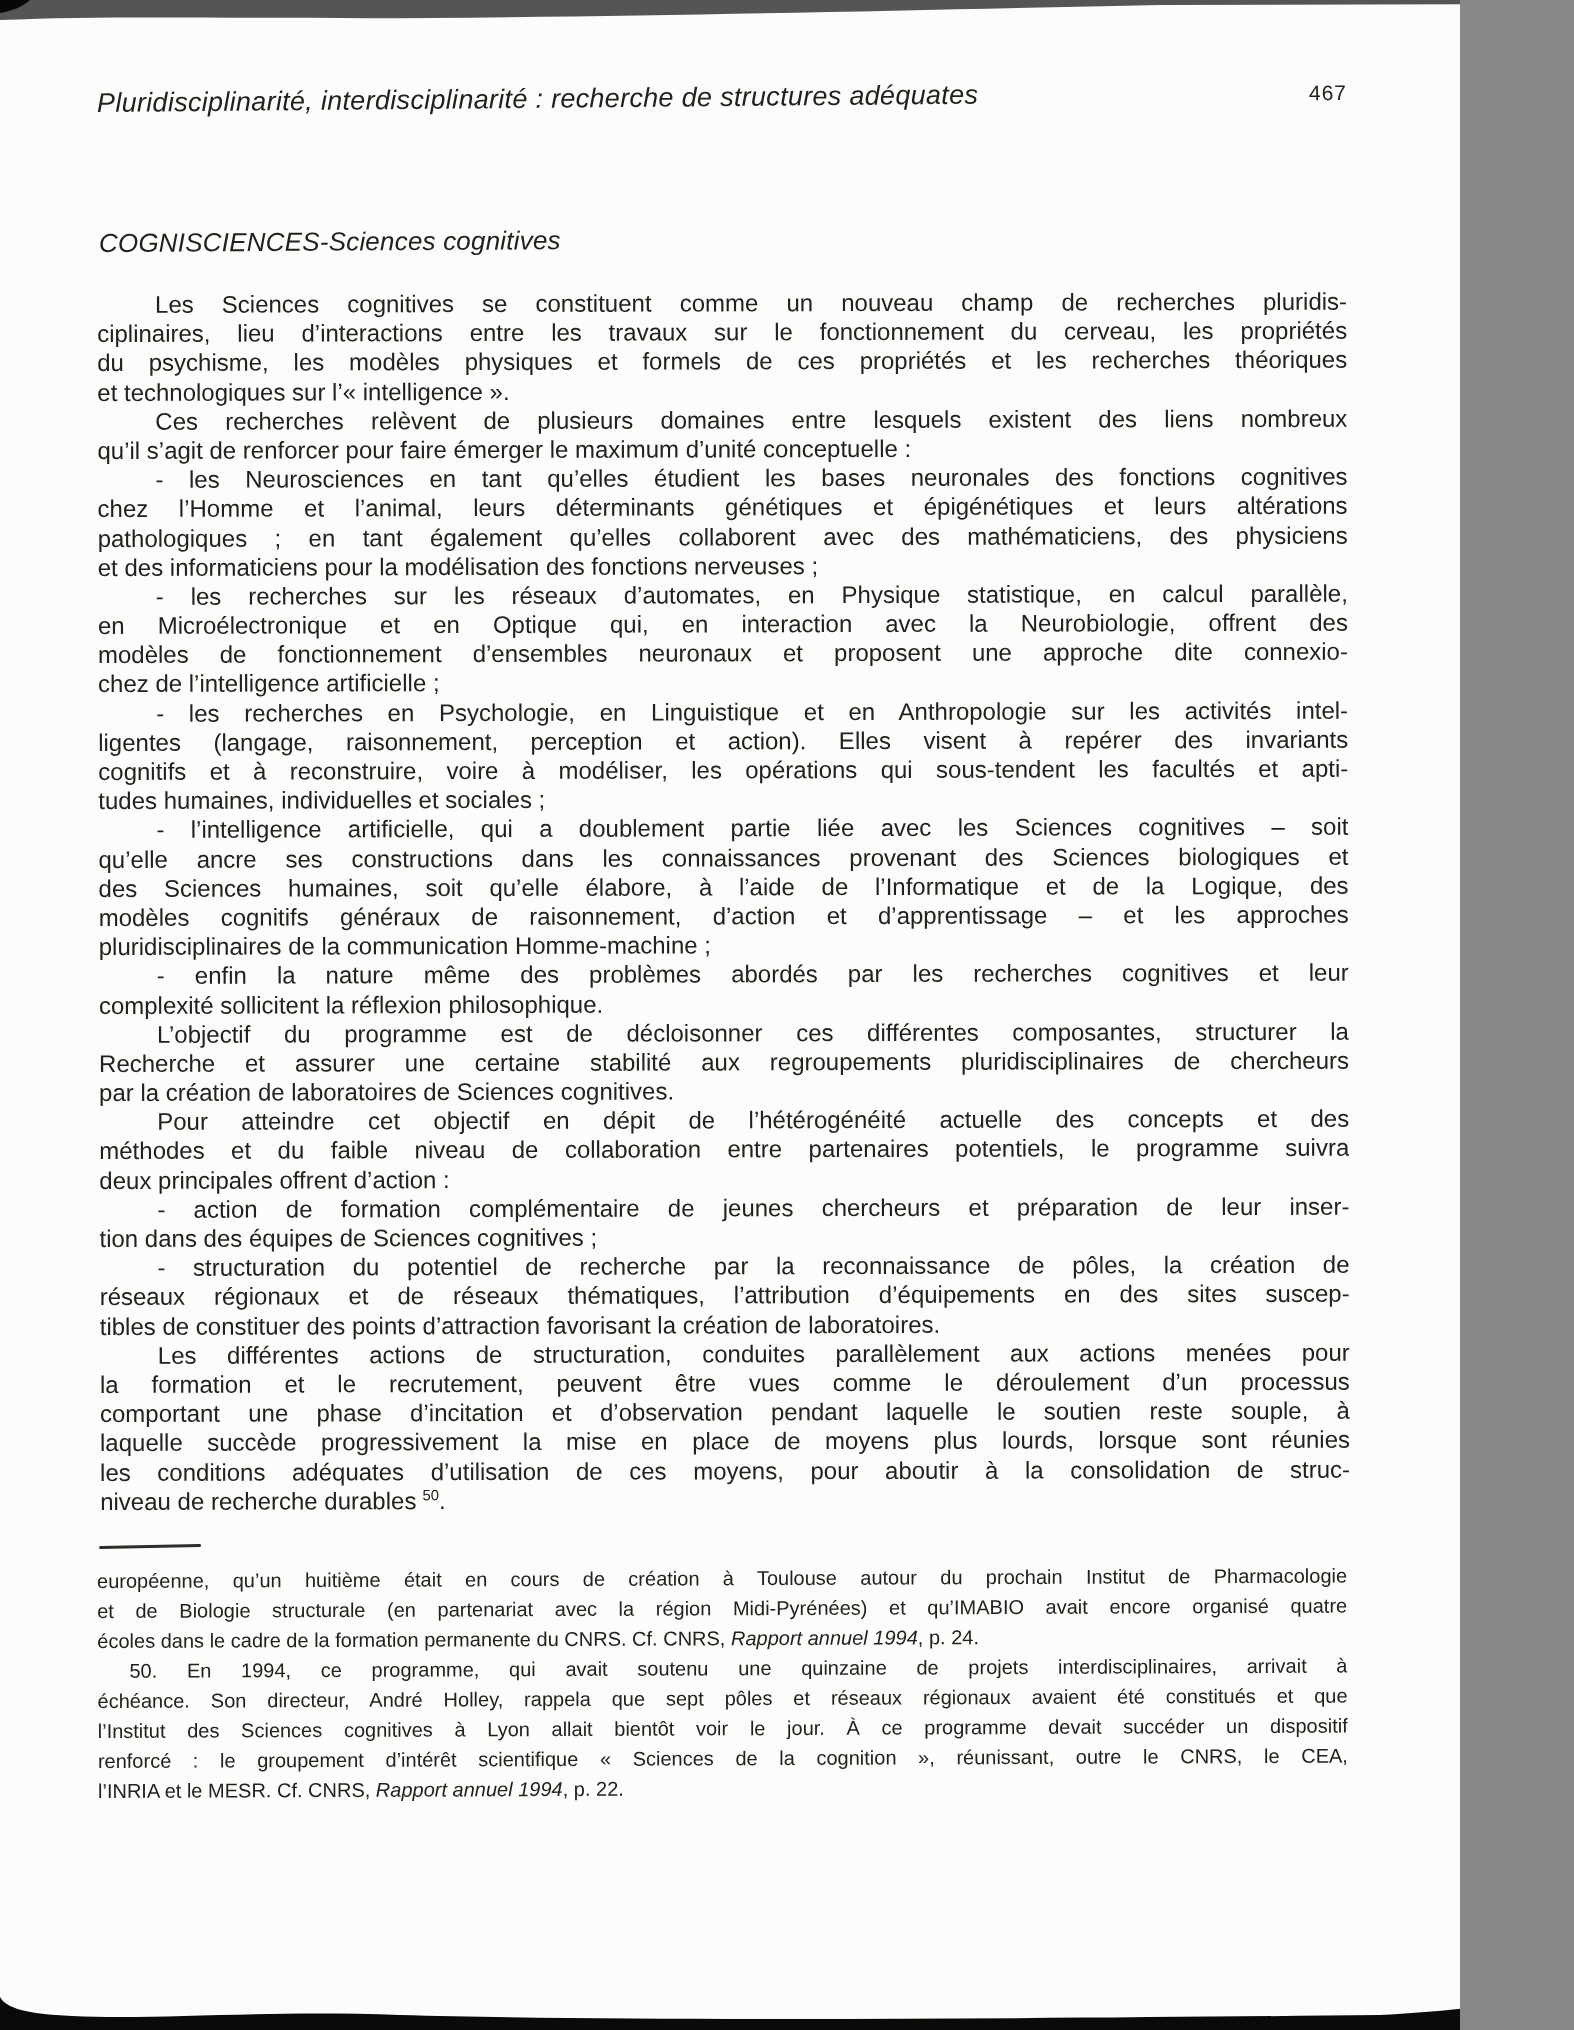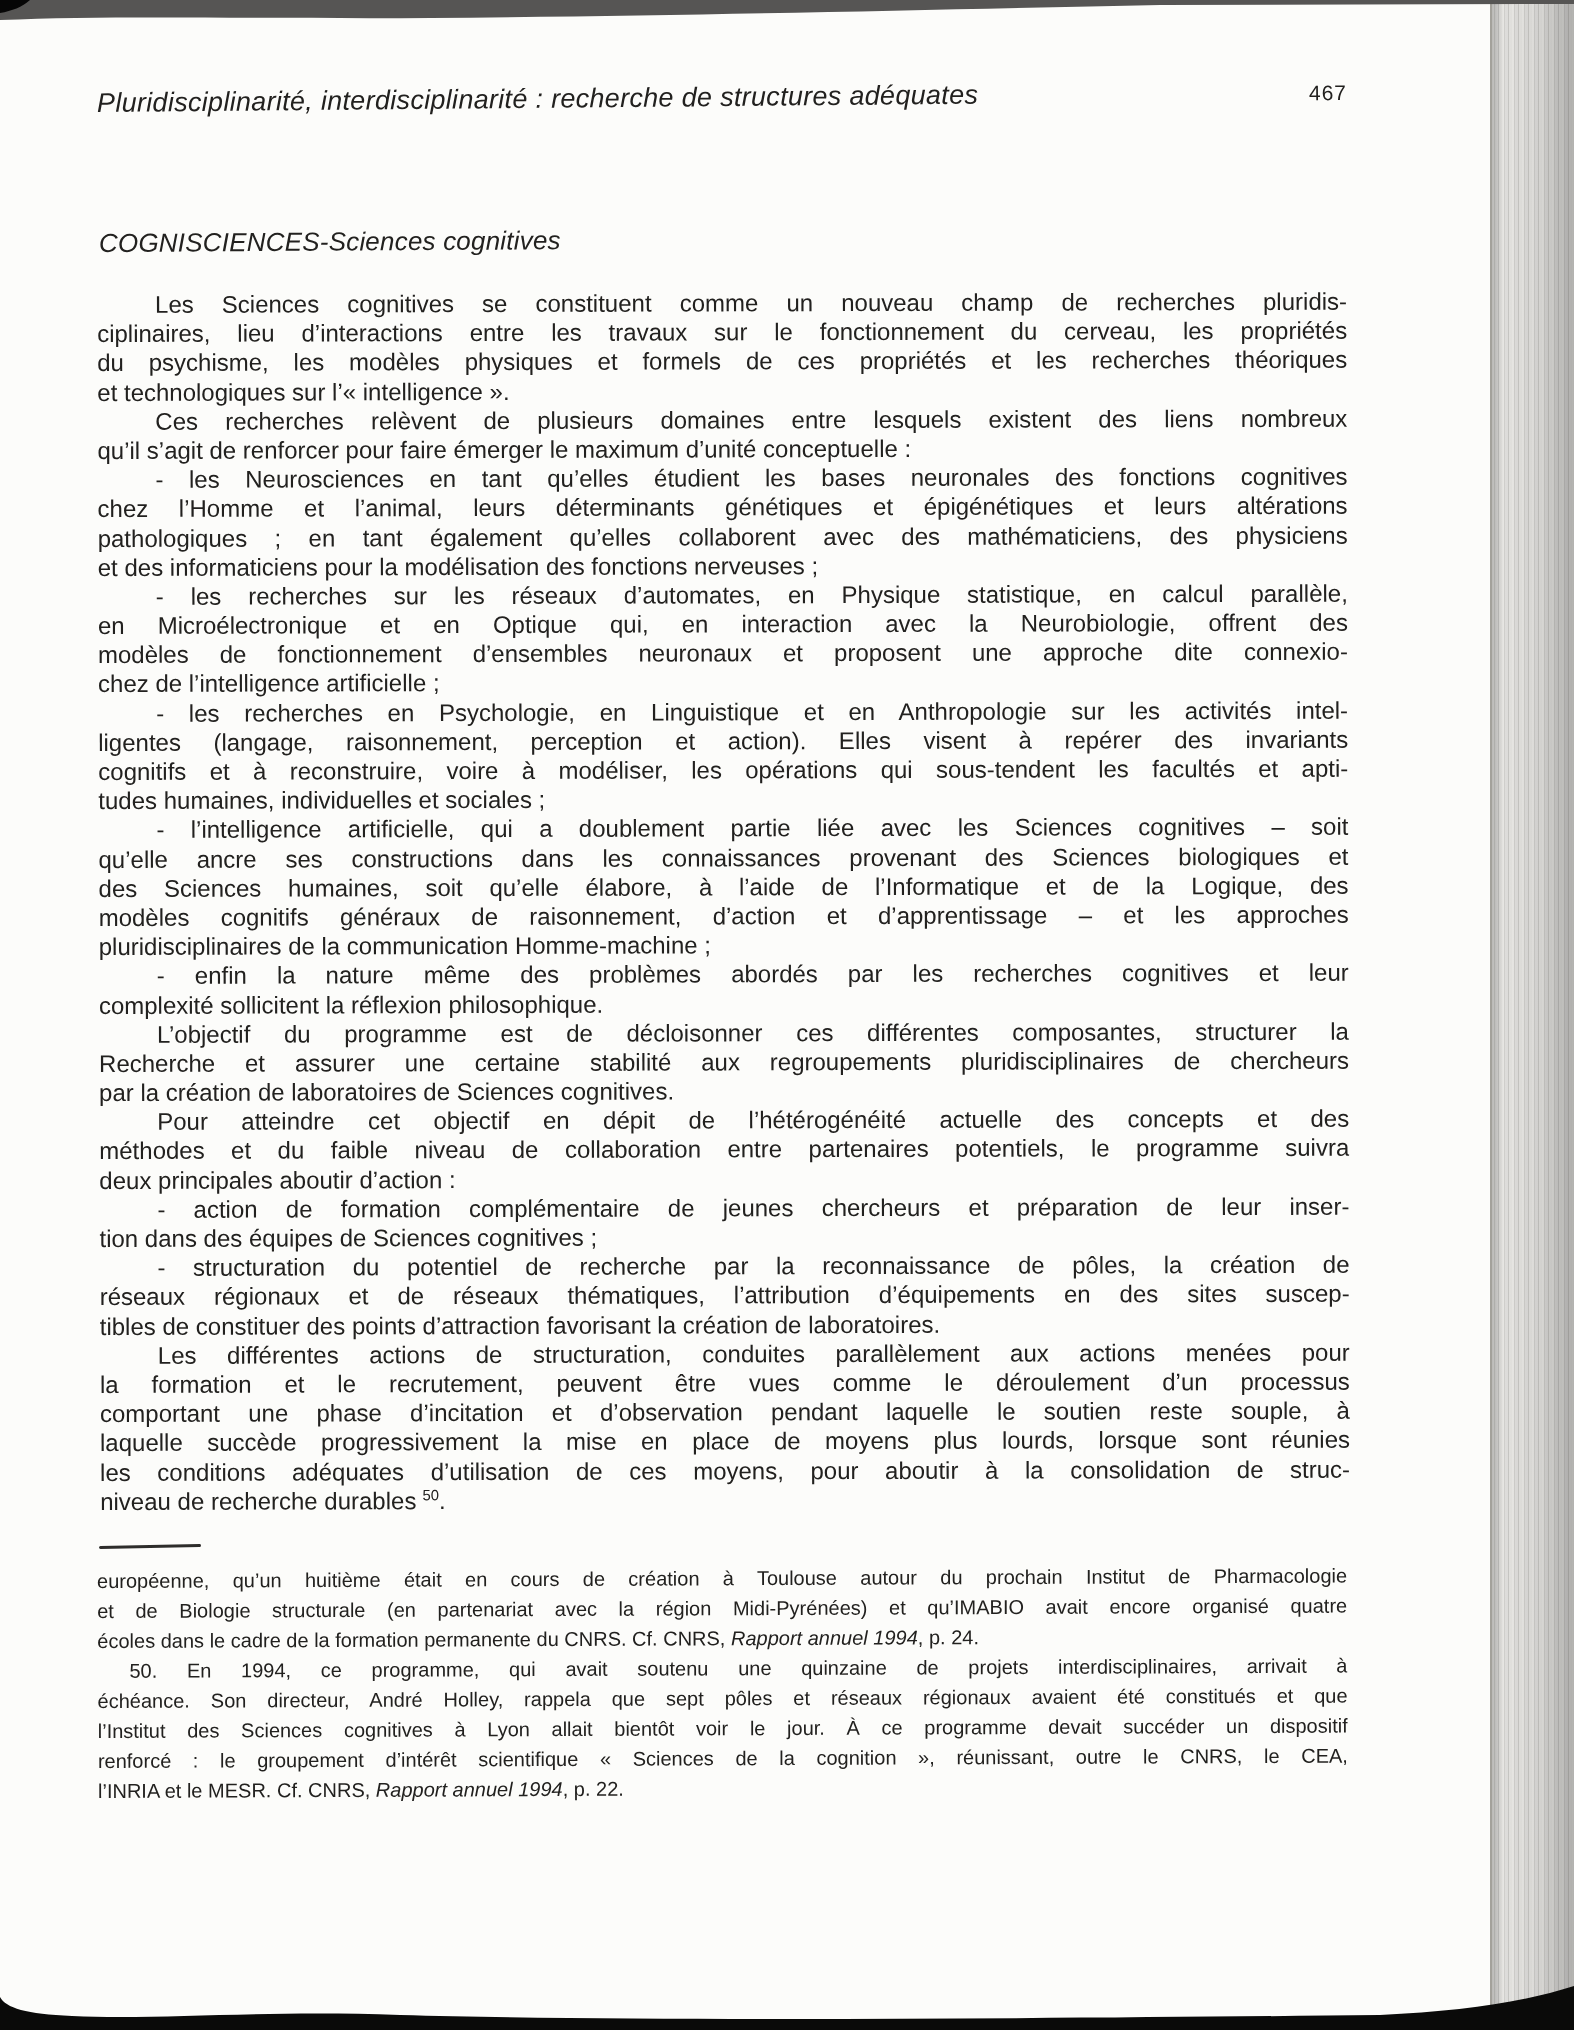--- a/index.html
+++ b/index.html
@@ -2,21 +2,21 @@
 <html style="--paper: #fcfcfa; --ink: #22211f;"><head>
 <meta charset="utf-8">
 <style>
   :root{
     --ink:#22211f;
     --paper:#fcfcfa;
   }
   html,body{margin:0;padding:0;background:#888;}
   .page{
     position:relative;
-    width:1574px;height:2030px;
+    width:1460px;height:2030px;
     background:var(--paper);
     overflow:hidden;
     font-family:"Liberation Sans", sans-serif;
     color:var(--ink);
   }
   
   .edge-stack{
     position:absolute;top:0;left:1490px;width:84px;height:2030px;
     background:
       linear-gradient(to right, rgba(0,0,0,0.20), rgba(0,0,0,0) 14%, rgba(0,0,0,0.06) 55%, rgba(0,0,0,0.24) 100%),
@@ -124,21 +124,21 @@
           <div class="line lastline"><span>complexité sollicitent la réflexion philosophique.</span></div>
         </div>
         <div>
           <div class="line first"><span>L’objectif du programme est de décloisonner ces différentes composantes, structurer la</span></div>
           <div class="line"><span>Recherche et assurer une certaine stabilité aux regroupements pluridisciplinaires de chercheurs</span></div>
           <div class="line lastline"><span>par la création de laboratoires de Sciences cognitives.</span></div>
         </div>
         <div>
           <div class="line first"><span>Pour atteindre cet objectif en dépit de l’hétérogénéité actuelle des concepts et des</span></div>
           <div class="line"><span>méthodes et du faible niveau de collaboration entre partenaires potentiels, le programme suivra</span></div>
-          <div class="line lastline"><span>deux principales aboutir d’action :</span></div>
+          <div class="line lastline"><span>deux principales offrent d’action :</span></div>
         </div>
         <div>
           <div class="line first"><span>- action de formation complémentaire de jeunes chercheurs et préparation de leur inser-</span></div>
           <div class="line lastline"><span>tion dans des équipes de Sciences cognitives ;</span></div>
         </div>
         <div>
           <div class="line first"><span>- structuration du potentiel de recherche par la reconnaissance de pôles, la création de</span></div>
           <div class="line"><span>réseaux régionaux et de réseaux thématiques, l’attribution d’équipements en des sites suscep-</span></div>
           <div class="line lastline"><span>tibles de constituer des points d’attraction favorisant la création de laboratoires.</span></div>
         </div>

